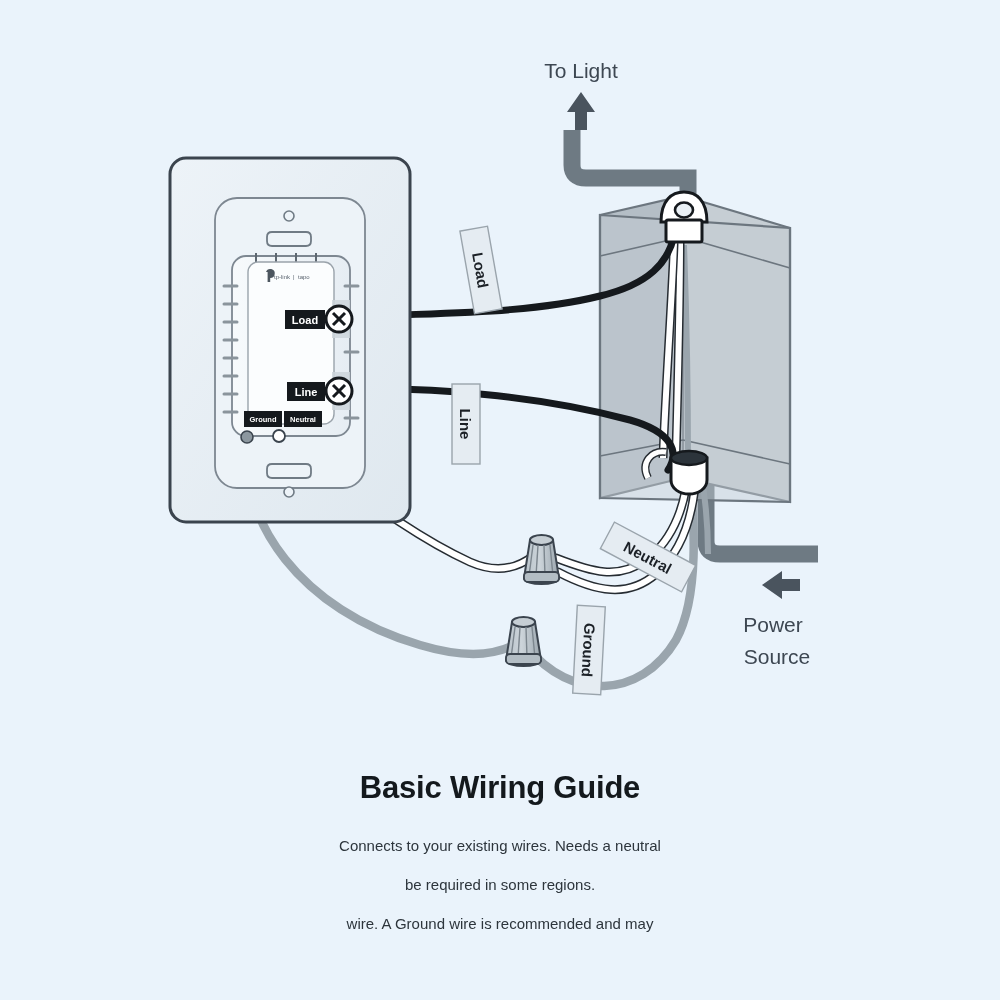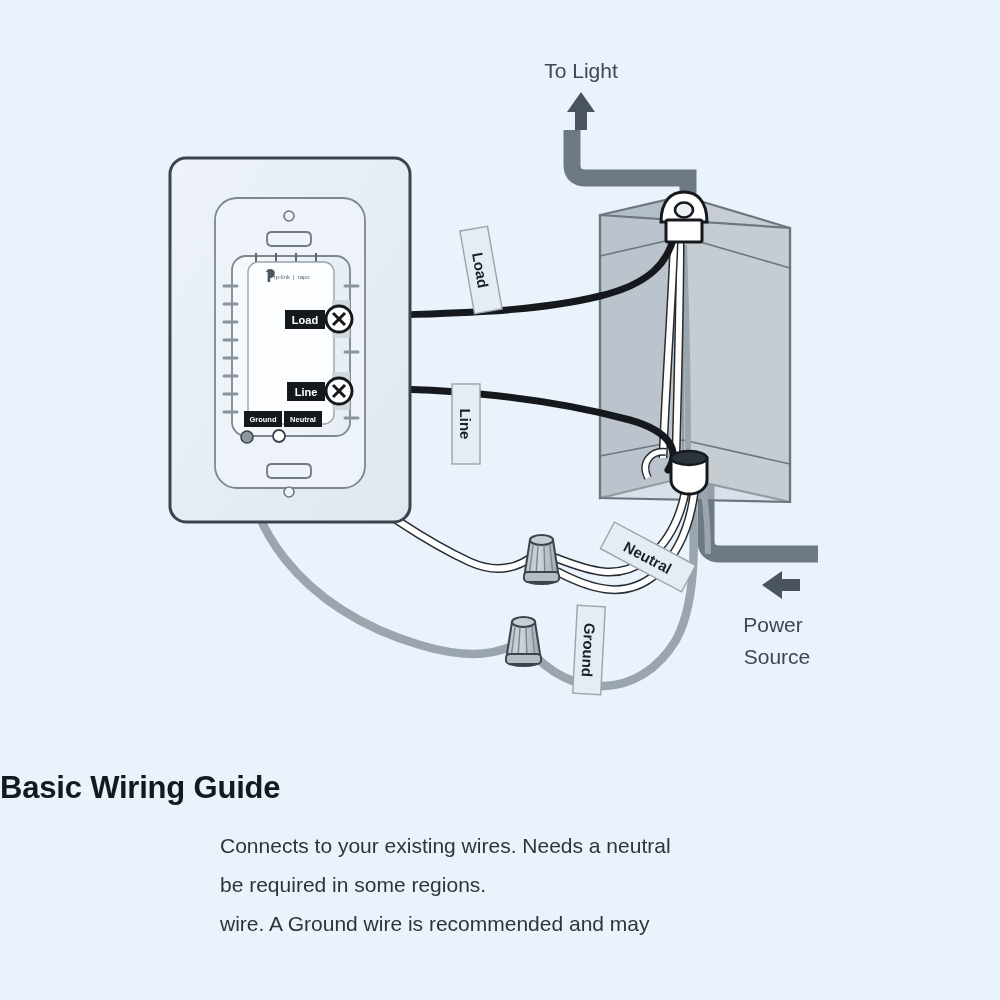--- a/index.html
+++ b/index.html
@@ -24,32 +24,33 @@
     left: 0;
     top: 0;
     width: 1000px;
     height: 1000px;
   }
   .caption-block {
     position: absolute;
     left: 0;
     top: 770px;
     width: 1000px;
+    text-align: center;
   }
   .caption-title {
     font-family: "Liberation Sans", sans-serif;
     font-weight: bold;
     font-size: 31px;
     color: #14191d;
     letter-spacing: -0.2px;
     margin: 0 0 20px 0;
   }
   .caption-body {
     font-family: "Liberation Sans", sans-serif;
-    font-size: 21px;
+    font-size: 15px;
     color: #2d353c;
     line-height: 39px;
     margin: 0 auto;
     width: 560px;
   }
   .svg-label {
     font-family: "Liberation Sans", sans-serif;
     font-size: 21px;
     fill: #3d4752;
   }

